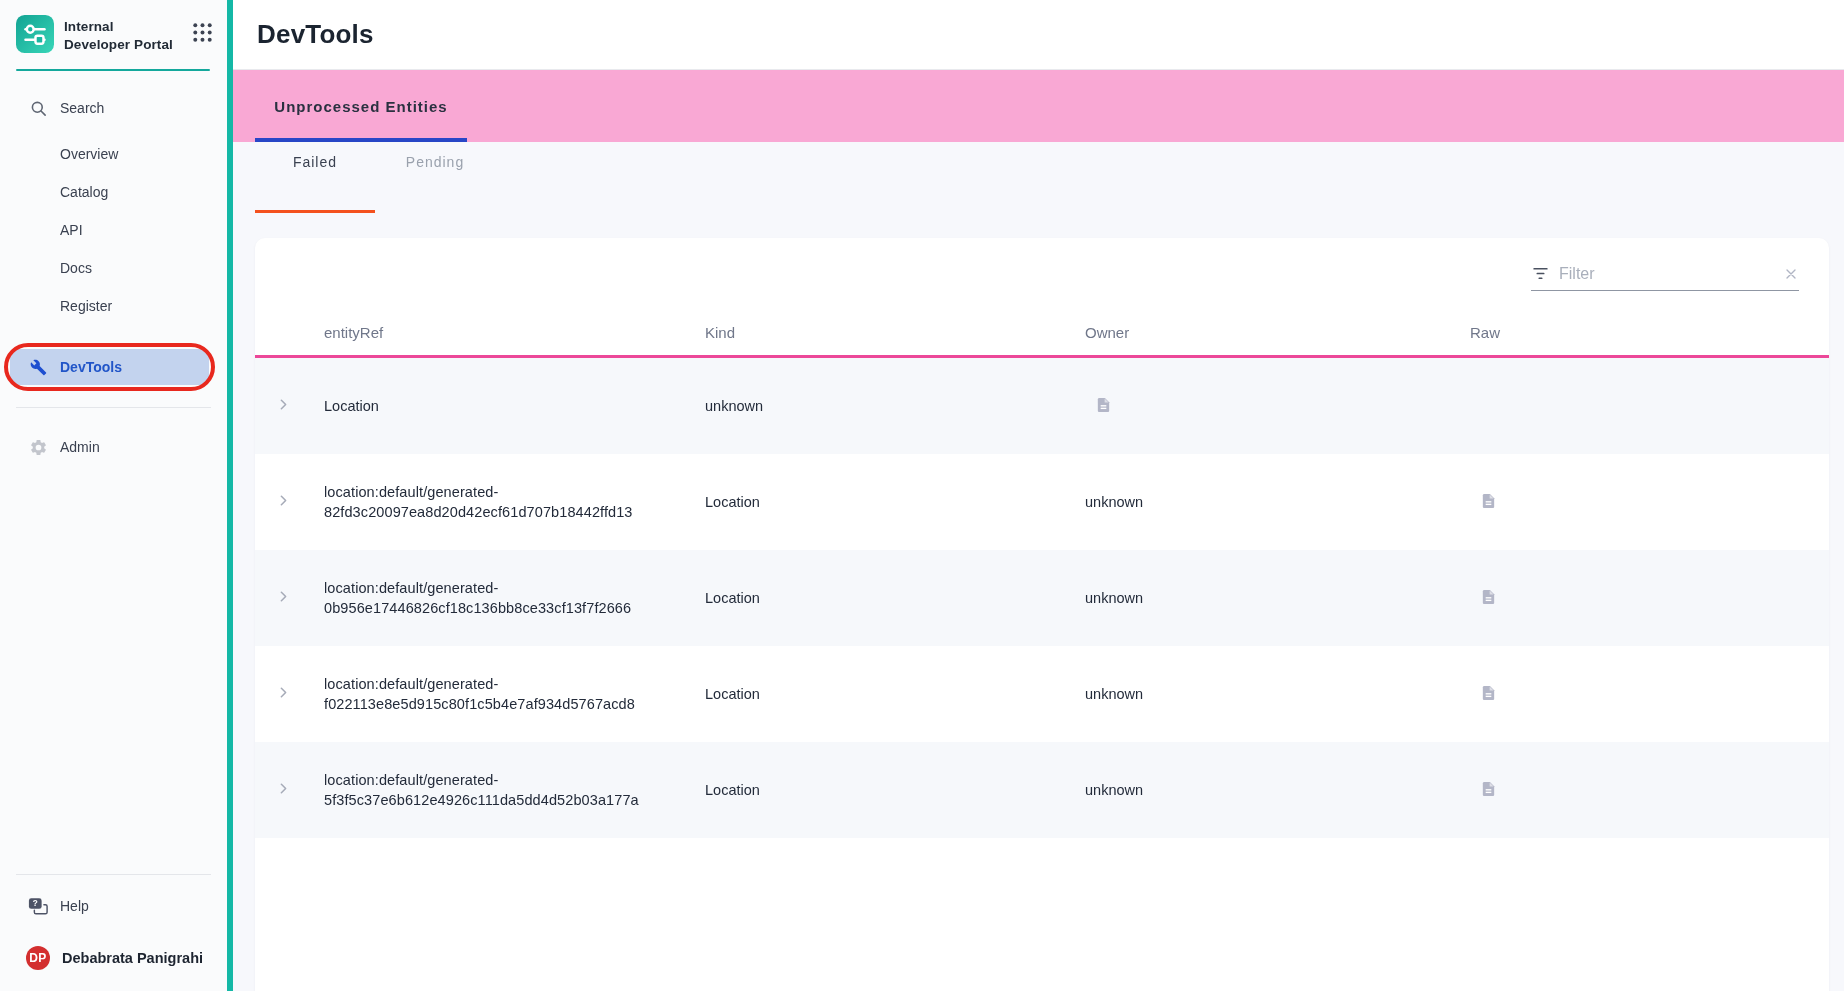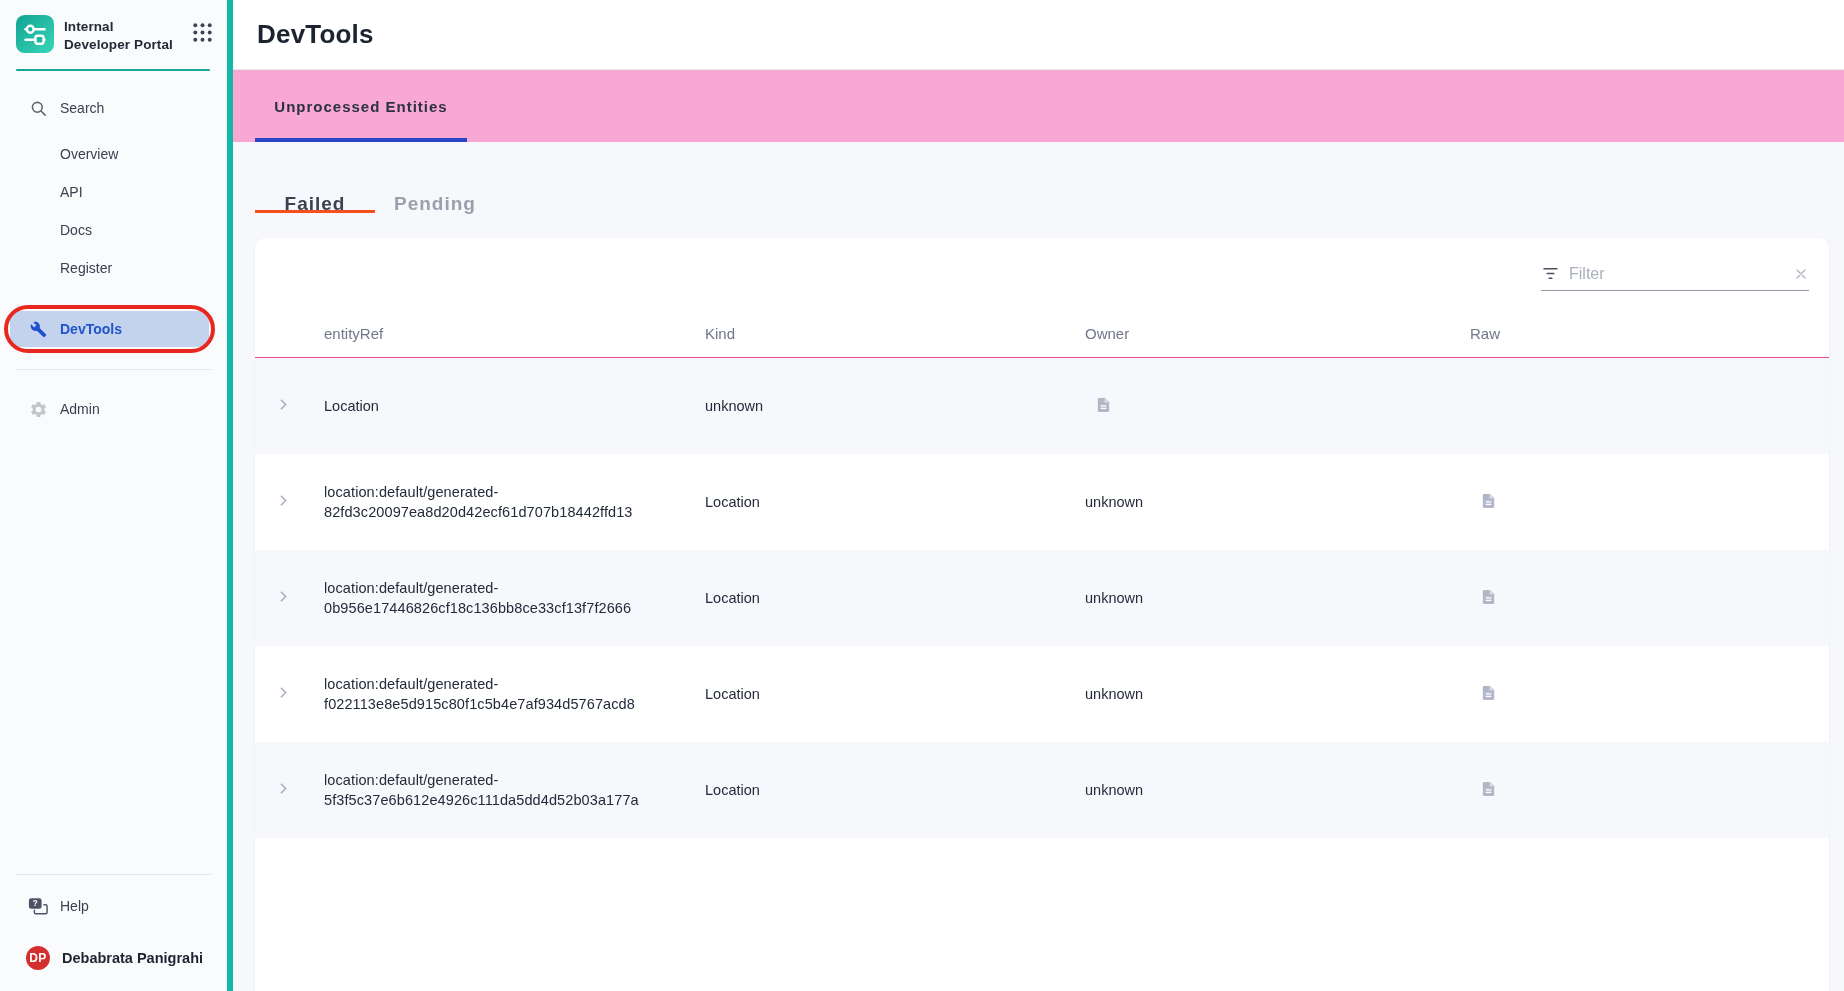--- a/index.html
+++ b/index.html
@@ -70,50 +70,50 @@
     width:212px; display:flex; align-items:center; justify-content:center;
     font-size:15px; font-weight:700; letter-spacing:1px; color:#2a3140;
     position:relative; cursor:pointer;
   }
   .primary-tab.active::after {
     content:""; position:absolute; left:0; right:0; bottom:0; height:4px; background:#2846c7;
   }
 
   .sub-tabs { height:73px; display:flex; padding-left:22px; padding-top:12px; flex:none; }
   .sub-tab {
-    width:120px; display:flex; align-items:flex-end; justify-content:center;
-    font-size:19px; font-weight:700; letter-spacing:1px; color:#9aa1ad;
+    width:120px; display:flex; align-items:flex-start; justify-content:center;
+    font-size:14px; font-weight:400; letter-spacing:1px; color:#9aa1ad;
     position:relative; cursor:pointer;
   }
   .sub-tab.active { color:#3a4150; }
   .sub-tab.active::after {
     content:""; position:absolute; left:0; right:0; bottom:2px; height:3px; background:#f4511e;
   }
 
   .card-zone { flex:1; padding:23px 15px 0 22px; min-height:0; }
   .card {
     background:#fff; border-radius:10px 10px 0 0; height:100%;
     box-shadow:0 1px 3px rgba(25,34,60,.05);
   }
 
   .filter-row { height:72px; position:relative; }
   .filter-field {
-    position:absolute; right:20px; top:26px; width:268px;
+    position:absolute; right:30px; top:26px; width:268px;
     display:flex; align-items:center; gap:9px;
     border-bottom:1px solid #8f96a3; padding-bottom:7px;
   }
   .filter-field input {
     flex:1; border:none; outline:none; background:transparent;
     font-family:"Liberation Sans", sans-serif; font-size:16px; color:#3a4150; min-width:0;
   }
   .filter-field input::placeholder { color:#a9afbb; opacity:1; }
   .clear-btn { border:none; background:none; cursor:pointer; padding:0; line-height:0; }
 
   .grid-cols { display:grid; grid-template-columns:69px 381px 380px 385px 1fr; align-items:center; }
-  .thead { height:48px; border-bottom:1px solid #ec4899; color:#70778a; font-size:15px; }
+  .thead { height:48px; border-bottom:3px solid #ec4899; color:#70778a; font-size:15px; }
   .trow { min-height:96px; font-size:14.5px; color:#232b3a; cursor:pointer; }
   .trow.shaded { background:#f6f8fb; }
   .cell-eref { padding-right:42px; line-height:1.4; letter-spacing:.1px; }
   .chev-btn { border:none; background:none; cursor:pointer; padding:0; margin-left:20px; line-height:0; color:#a6abb8; }
   .raw-btn { border:none; background:none; cursor:pointer; padding:0; margin-left:10px; line-height:0; color:#b3b6c7; }
   .icon-svg { display:block; }
 </style>
 </head>
 <body>
 
@@ -162,20 +162,24 @@
         </span>
         <span>Search</span>
       </div>
       <div class="nav-gap"></div>
       <div class="nav-item">
         <span class="ic"></span>
           <span>Overview</span>
       </div>
       <div class="nav-item">
         <span class="ic"></span>
+          <span>Catalog</span>
+      </div>
+      <div class="nav-item">
+        <span class="ic"></span>
           <span>API</span>
       </div>
       <div class="nav-item">
         <span class="ic"></span>
           <span>Docs</span>
       </div>
       <div class="nav-item">
         <span class="ic"></span>
           <span>Register</span>
       </div>

